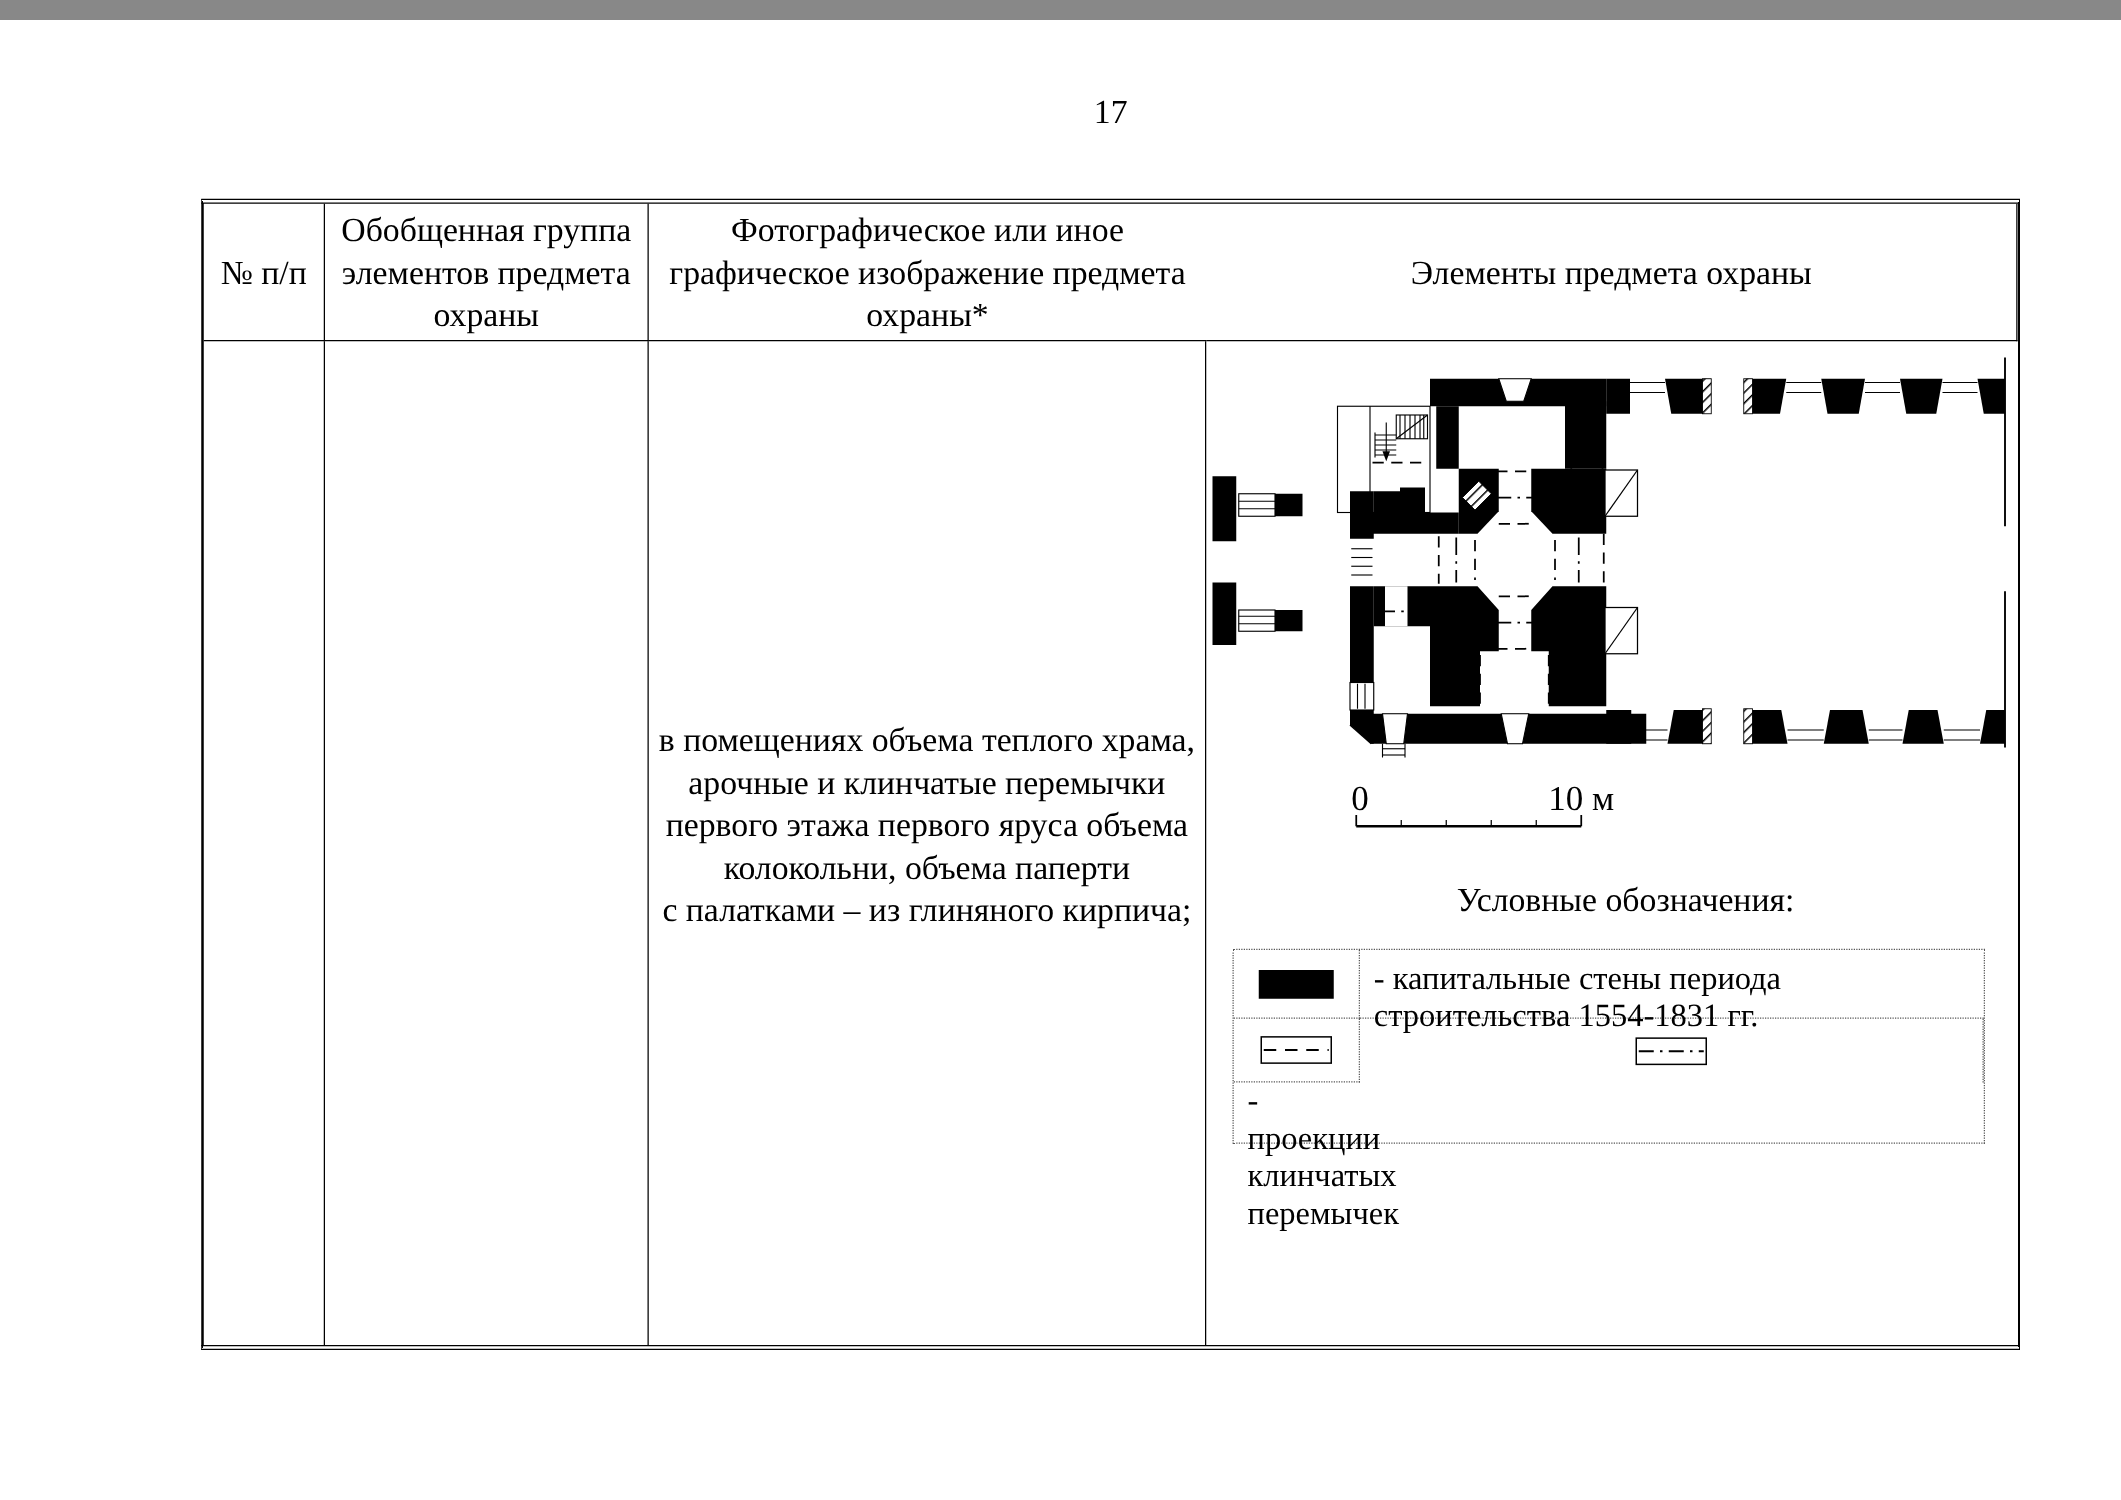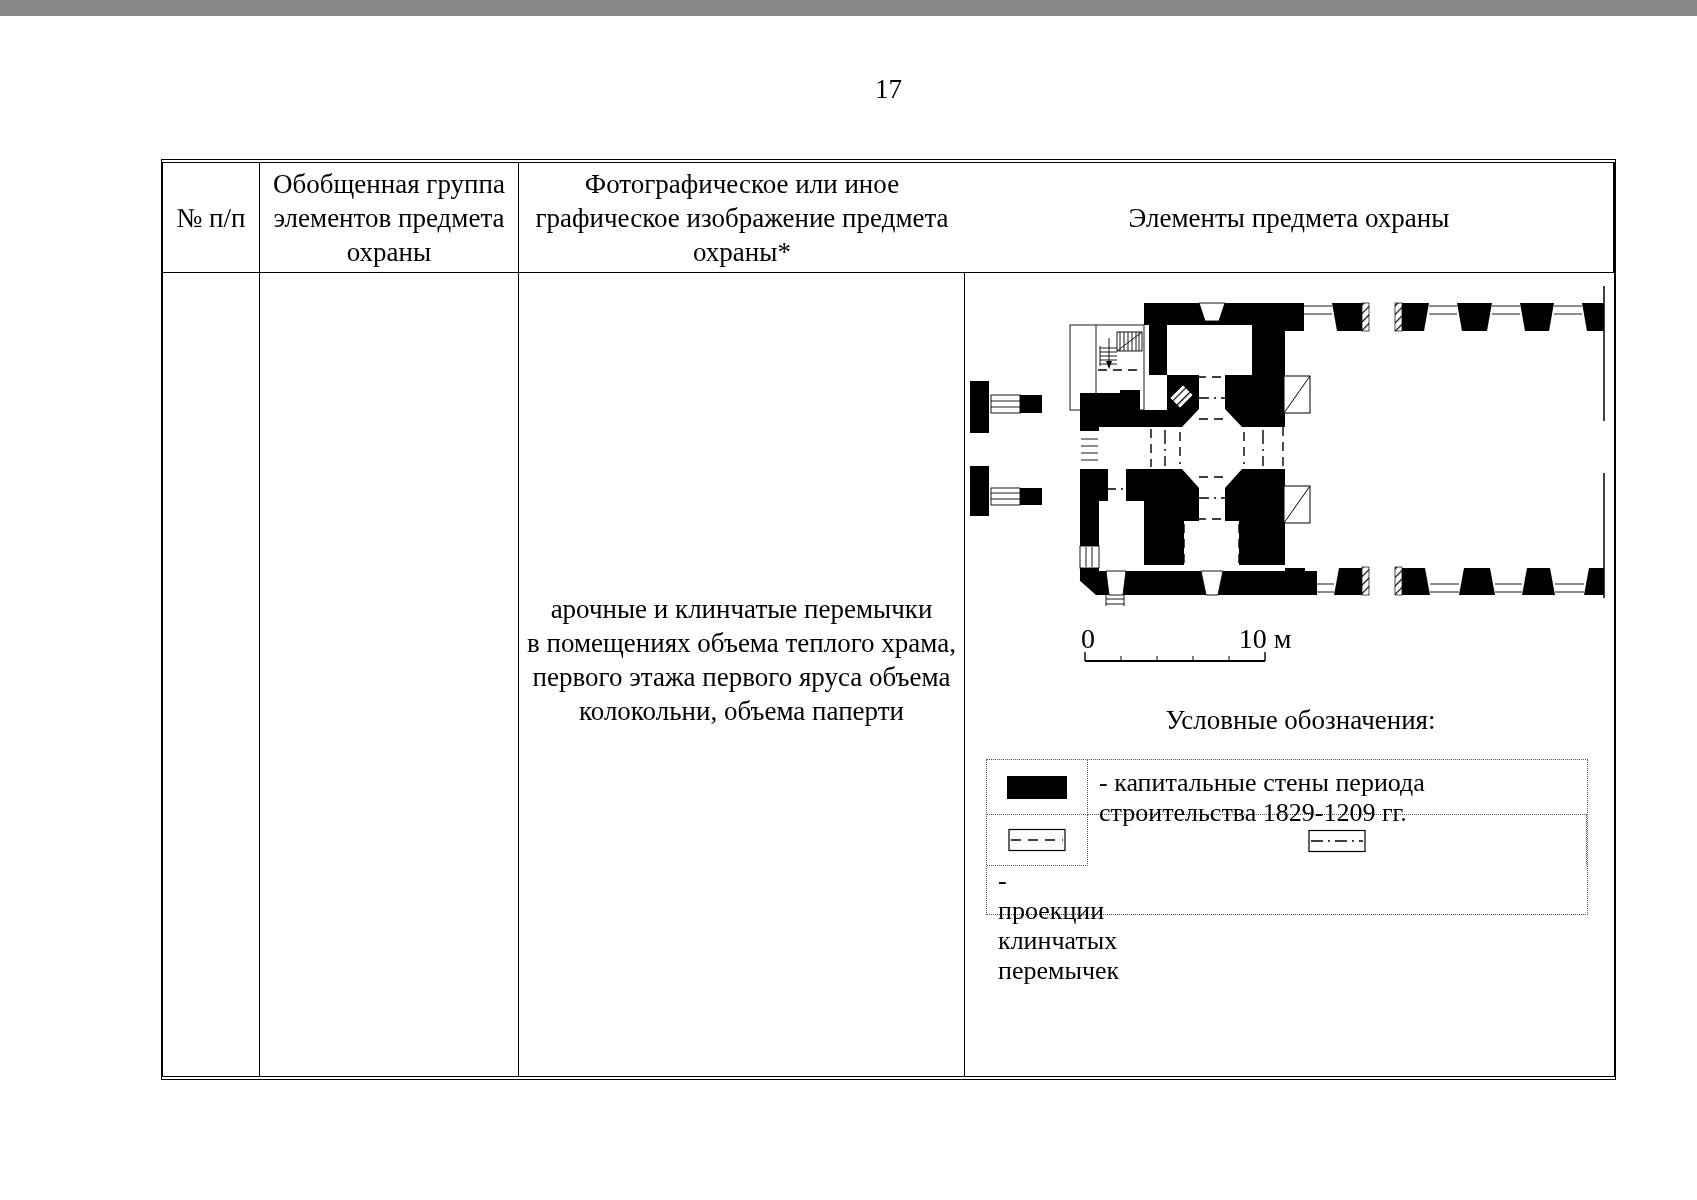--- a/index.html
+++ b/index.html
@@ -85,24 +85,25 @@
       <div class="inner">Фотографическое или иное графическое изображение предмета охраны*</div>
     </div>
     <div class="cell hcell">
       <div class="inner">Элементы предмета охраны</div>
     </div>
 
     <div class="cell bodycell"></div>
     <div class="cell bodycell"></div>
     <div class="cell bodycell">
       <div class="elements-text">
+        <div>в помещениях объема теплого храма,</div>
         <div>арочные и клинчатые перемычки</div>
-        <div>в помещениях объема теплого храма,</div>
         <div>первого этажа первого яруса объема</div>
         <div>колокольни, объема паперти</div>
+        <div>с палатками – из глиняного кирпича;</div>
       </div>
     </div>
 
     <div class="cell bodycell photo-cell last">
 
       <svg class="plan-svg" width="653" height="400" viewBox="963 255 653 400" xmlns="http://www.w3.org/2000/svg">
         <defs>
           <pattern id="hatch" width="6" height="6" patternUnits="userSpaceOnUse" patternTransform="rotate(45)">
             <rect width="6" height="6" fill="#fff"></rect>
             <line x1="0" y1="0" x2="0" y2="6" stroke="#000" stroke-width="2.4"></line>
@@ -289,21 +290,21 @@
           <text x="1263" y="630" text-anchor="middle" font-size="28" stroke="none" fill="#000">10 м</text>
         </g>
       </svg>
 
       <div class="legend-title">Условные обозначения:</div>
 
       <div class="legend">
         <div class="lg-swatch bb">
           <div class="swatch-black"></div>
         </div>
-        <div class="lg-label lg-row1 bb">- капитальные стены периода строительства 1829-1209 гг.</div>
+        <div class="lg-label lg-row1 bb">- капитальные стены периода строительства 1554-1831 гг.</div>
 
         <div class="lg-swatch bb">
           <svg width="58" height="24" viewBox="0 0 58 24">
             <rect x="1" y="1.5" width="56" height="21" fill="none" stroke="#000" stroke-width="1.2"></rect>
             <line x1="3" y1="12" x2="55" y2="12" stroke="#000" stroke-width="1.6" stroke-dasharray="10 7"></line>
           </svg>
         </div>
 
         <div class="lg-swatch">
           <svg width="58" height="24" viewBox="0 0 58 24">

